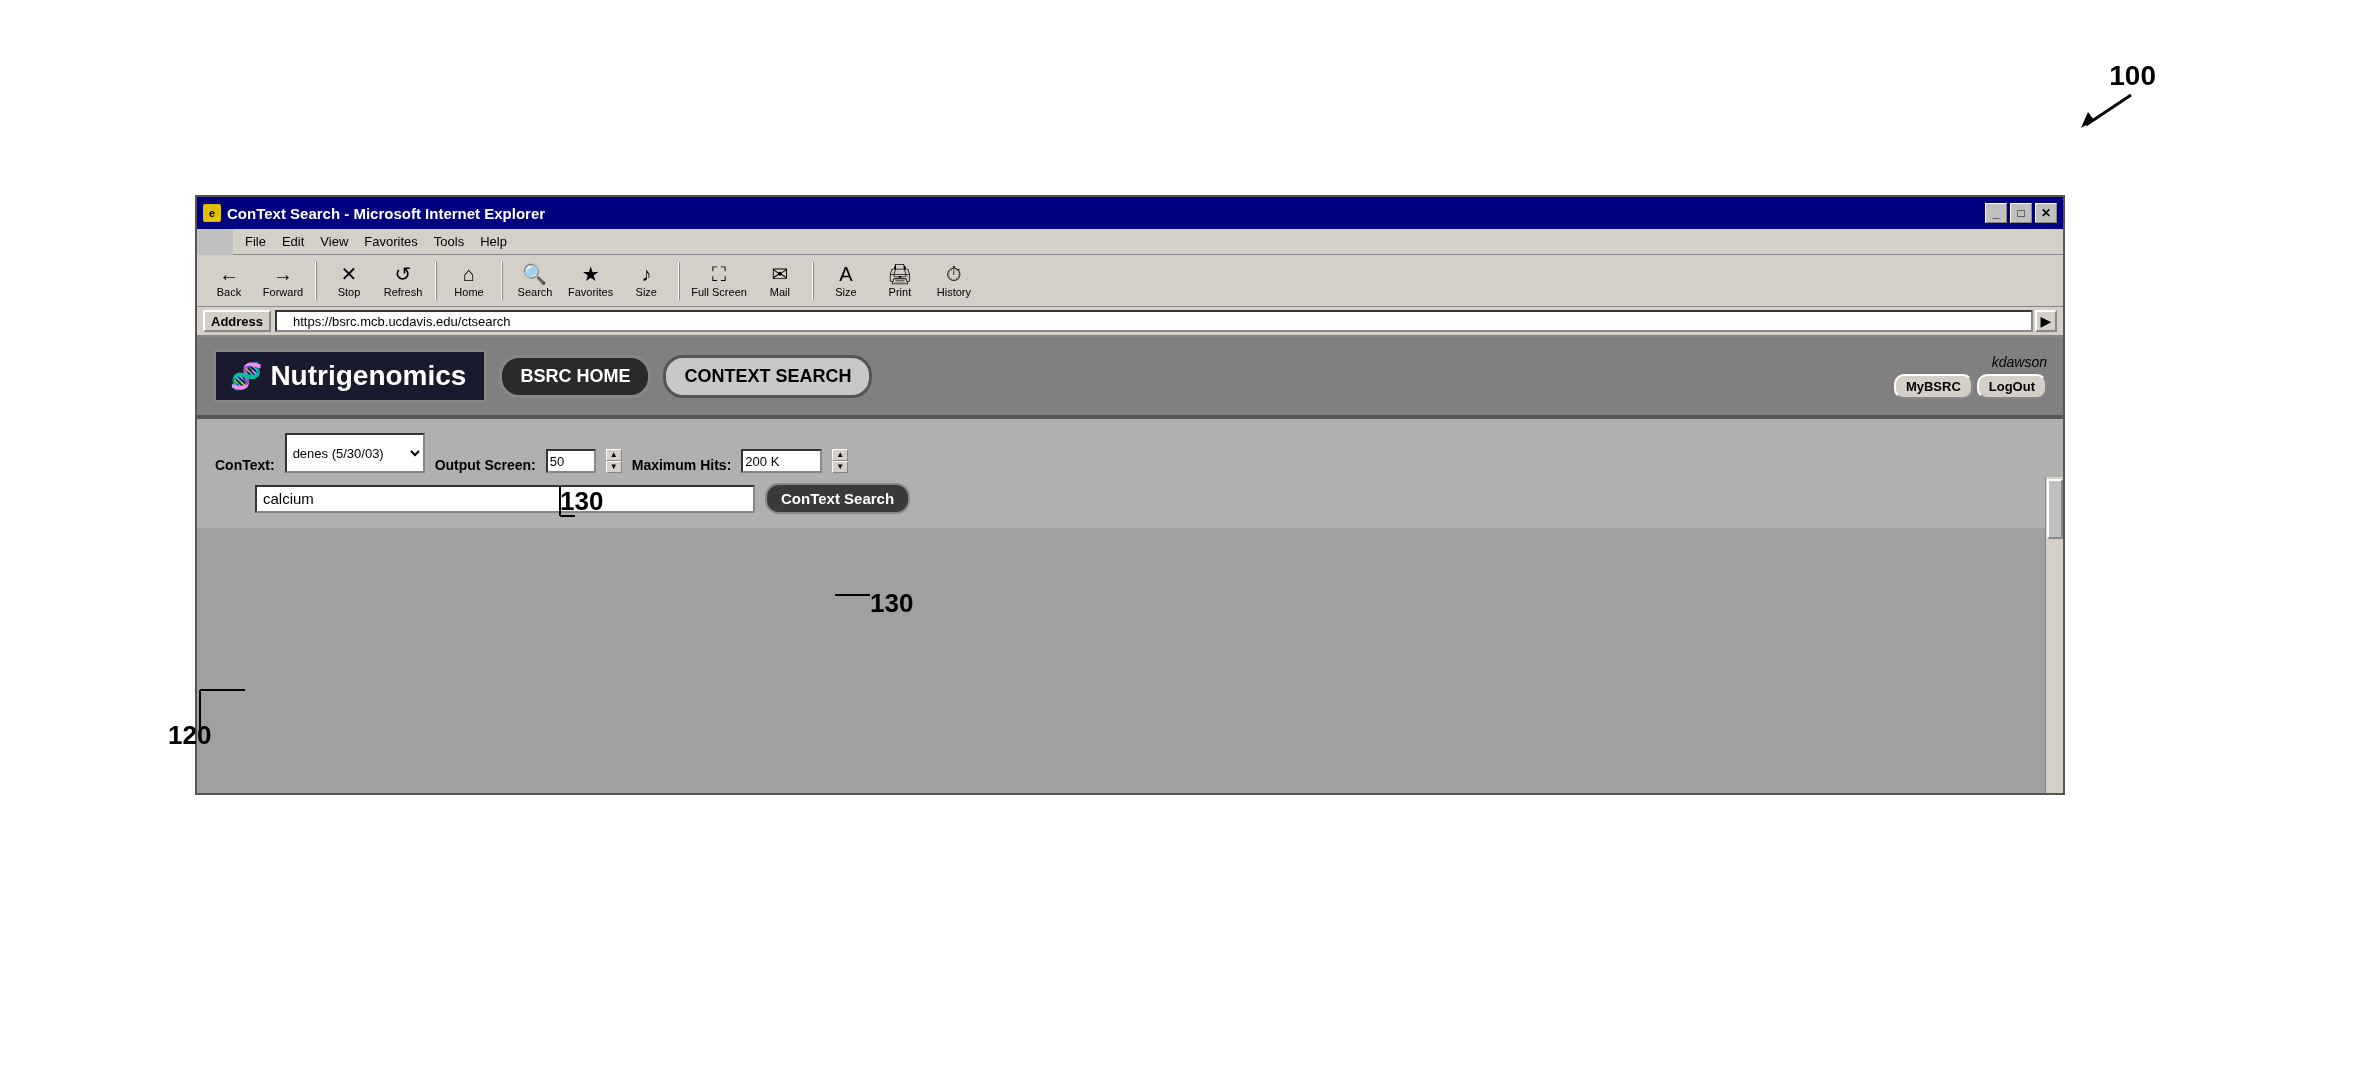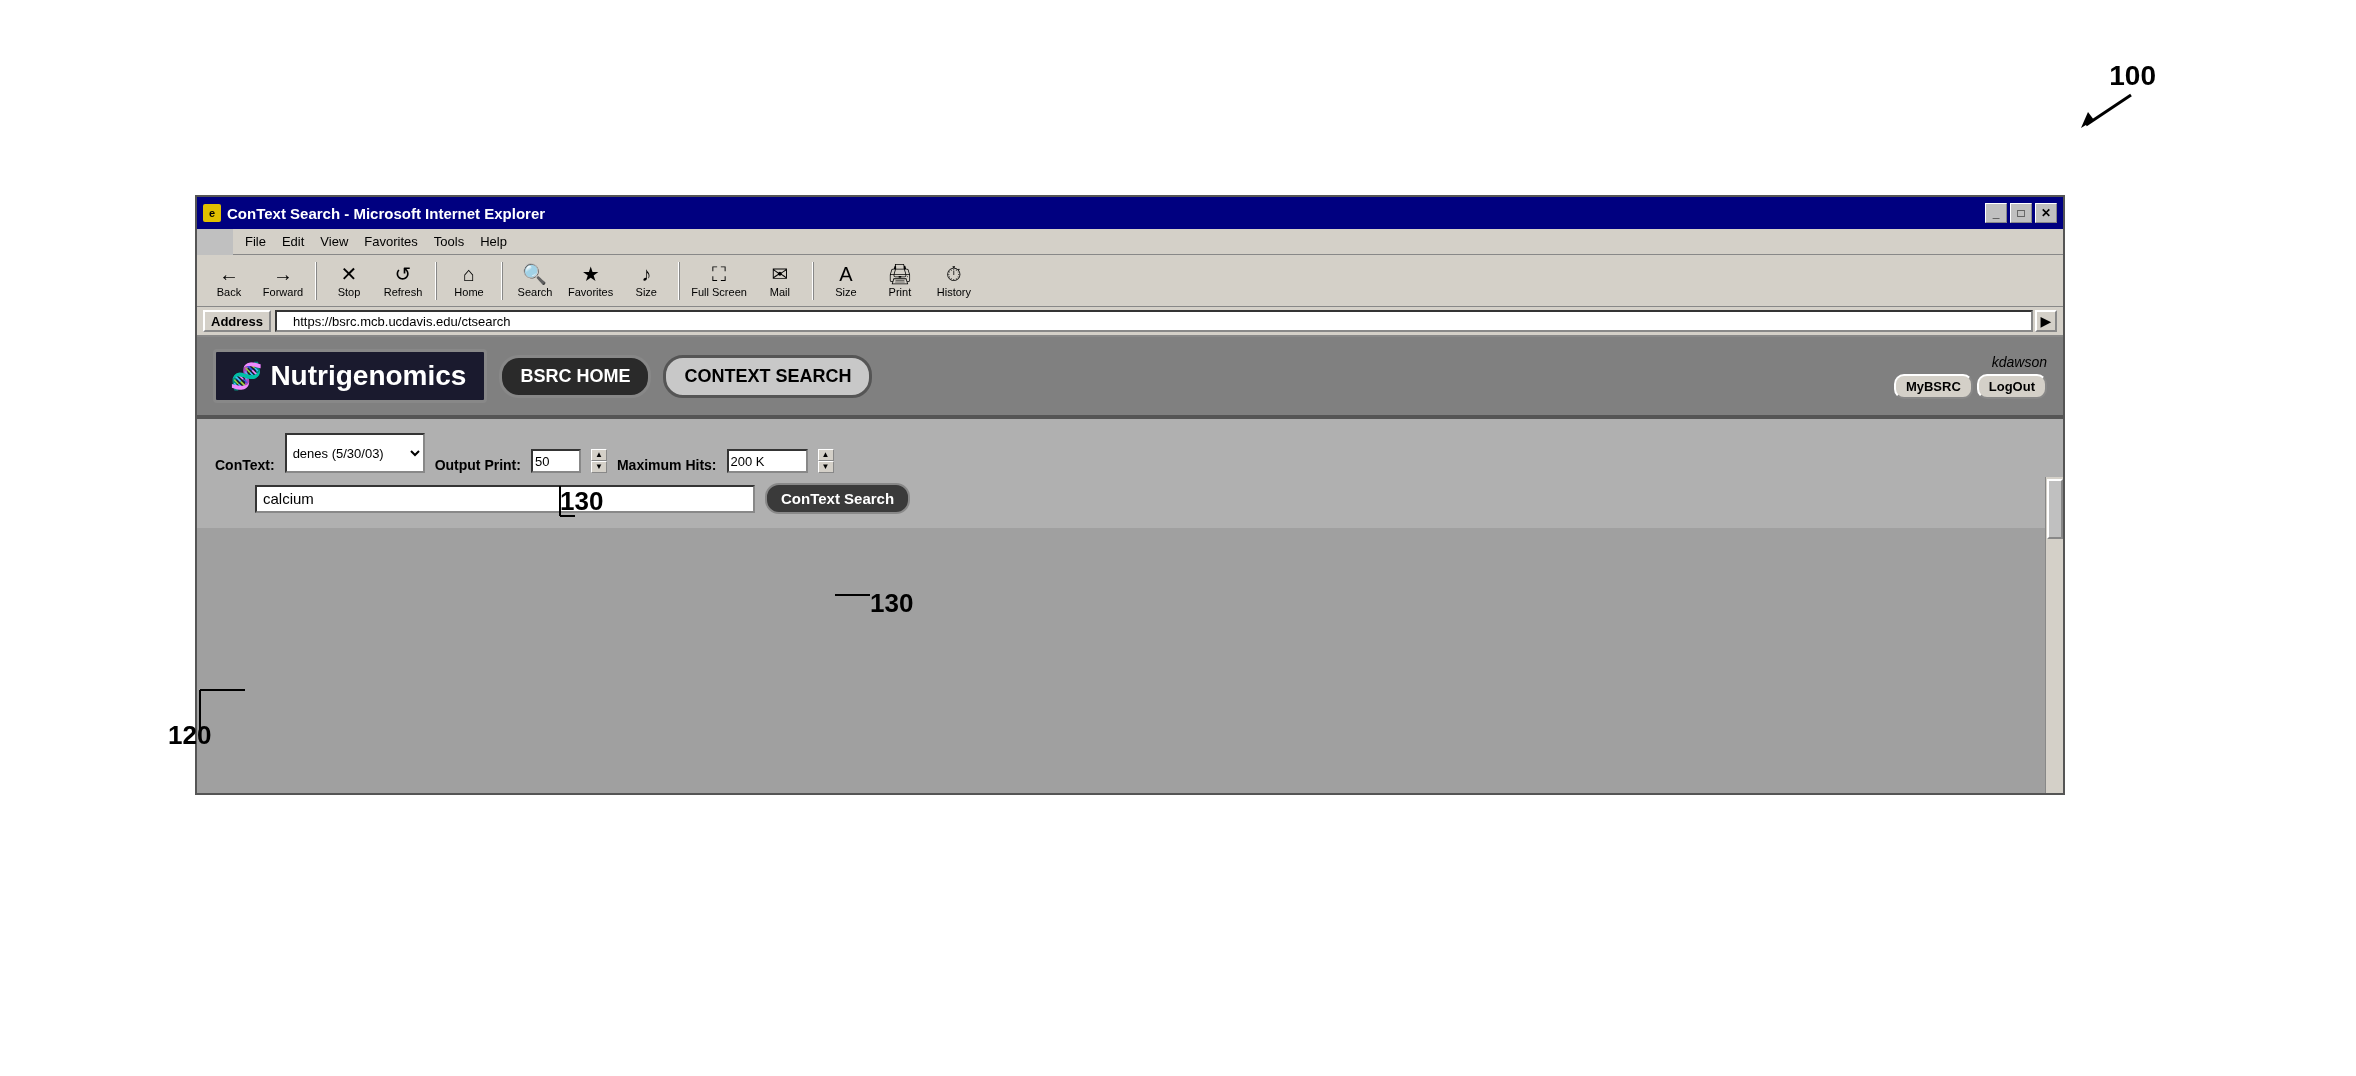--- a/index.html
+++ b/index.html
@@ -518,21 +518,21 @@
     </div>
 
     <div style="height:2px; background:#555; margin: 0;"></div>
 
     <div class="search-form-area">
       <div class="search-controls-row">
         <span class="control-label">ConText:</span>
         <select class="context-select">
           <option>denes (5/30/03)</option>
         </select>
-        <span class="control-label">Output Print:</span>
+        <span class="control-label">Output Screen:</span>
         <input class="number-input" type="text" value="50" style="">
         <div class="spin-btn">
           <div class="spin-up">▲</div>
           <div class="spin-down">▼</div>
         </div>
         <span class="control-label">Maximum Hits:</span>
         <input class="number-input" type="text" value="200 K" style="width: 81px;">
         <div class="spin-btn">
           <div class="spin-up">▲</div>
           <div class="spin-down">▼</div>

